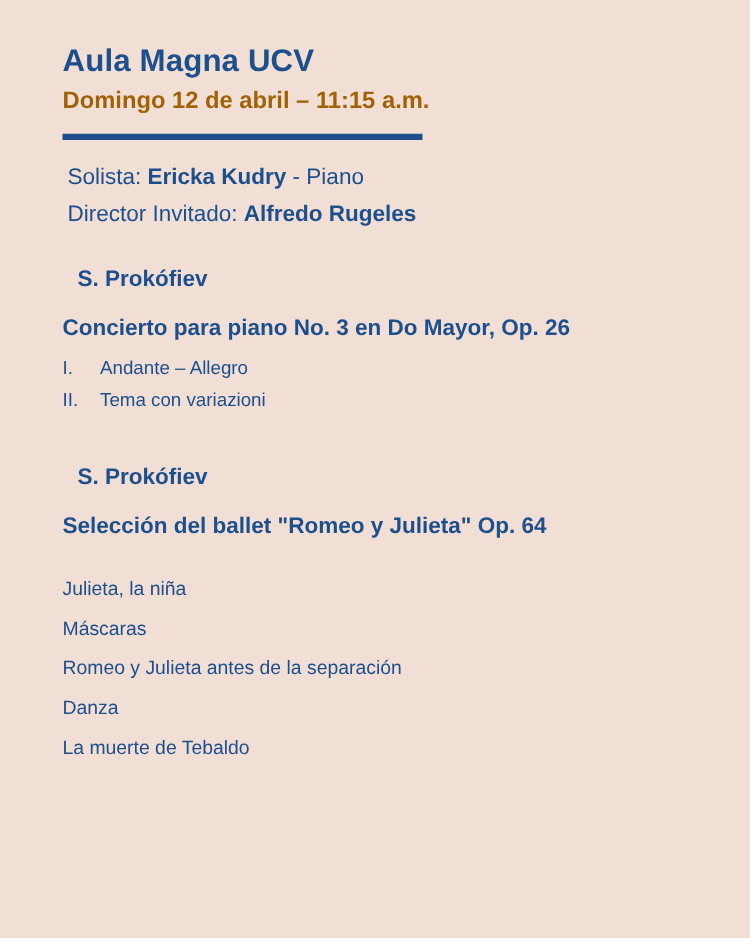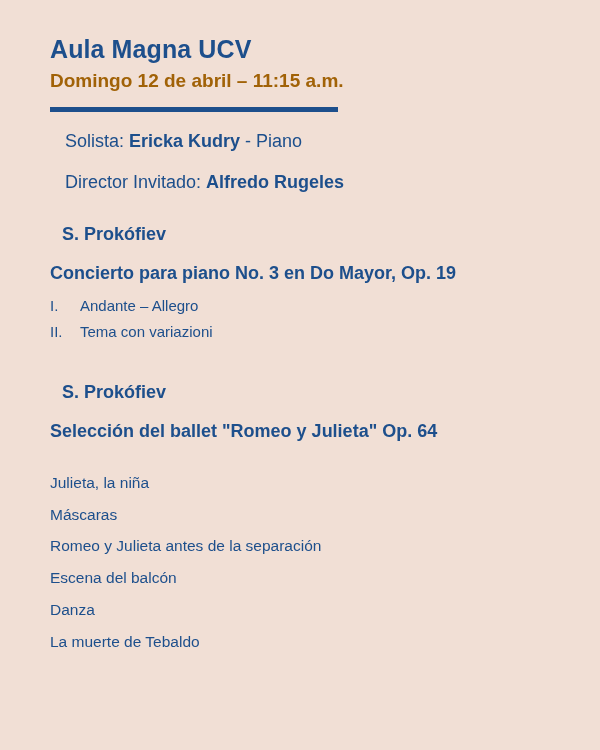--- a/index.html
+++ b/index.html
@@ -40,21 +40,21 @@
   .rule {
     width: 288px;
     height: 5px;
     background: #1d4f8c;
     margin: 14px 0 16px 0;
   }
   .credit {
     font-size: 18px;
     color: #1d4f8c;
     line-height: 1.45;
-    margin: 15px;
+    margin: 4px;
   }
   .credit .role {
     font-weight: normal;
   }
   .credit .name {
     font-weight: bold;
   }
   .credit .instrument {
     font-weight: normal;
   }
@@ -116,39 +116,38 @@
 
   <p class="credit">
     <span class="role">Solista: </span><span class="name">Ericka Kudry</span><span class="instrument"> - Piano</span>
   </p>
   <p class="credit">
     <span class="role">Director Invitado: </span><span class="name">Alfredo Rugeles</span><span class="instrument"></span>
   </p>
 
   <div class="block">
     <p class="composer">S. Prokófiev</p>
-    <p class="work">Concierto para piano No. 3 en Do Mayor, Op. 19</p>
+    <p class="work">Concierto para piano No. 3 en Do Mayor, Op. 26</p>
     <ul class="movements">
       <li>
         <span class="num">I.</span>
         <span class="mvt-title">Andante – Allegro</span>
       </li>
       <li>
         <span class="num">II.</span>
         <span class="mvt-title">Tema con variazioni</span>
       </li>
     </ul>
   </div>
 
   <div class="block2">
     <p class="composer">S. Prokófiev</p>
     <p class="work">Selección del ballet "Romeo y Julieta" Op. 64</p>
     <ul class="pieces">
       <li>Julieta, la niña</li>
       <li>Máscaras</li>
       <li>Romeo y Julieta antes de la separación</li>
-      <li>Escena del balcón</li>
       <li>Danza</li>
       <li>La muerte de Tebaldo</li>
     </ul>
   </div>
 
 </div>
 
 </body></html>

